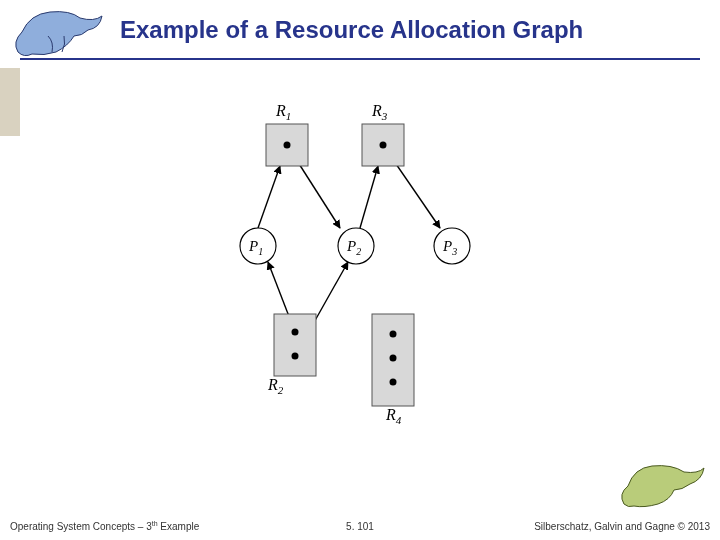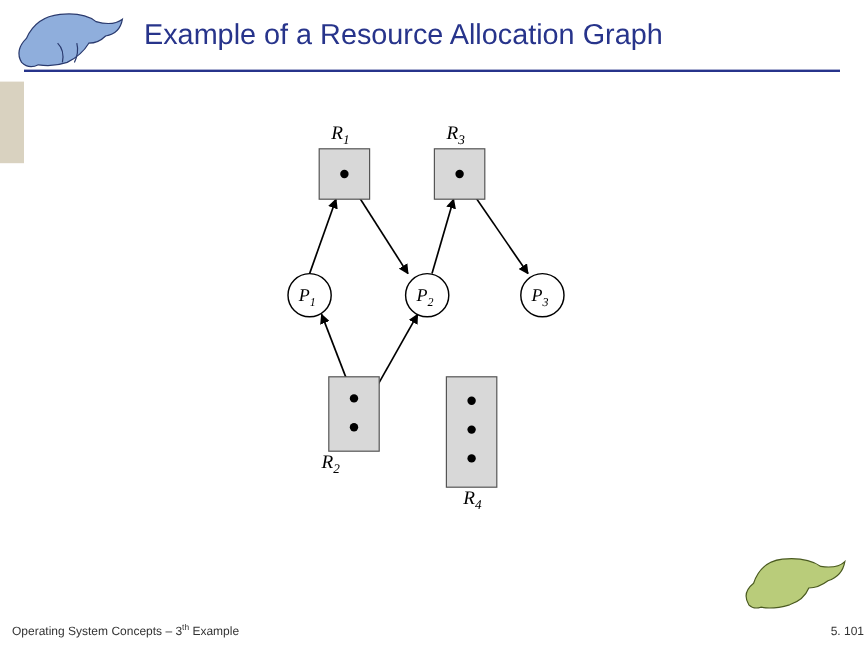--- a/index.html
+++ b/index.html
@@ -1,25 +1,25 @@
 <!DOCTYPE html>
 <html><head>
 <meta charset="utf-8">
 <style>
   html,body{margin:0;padding:0;width:720px;height:540px;background:#fff;font-family:Arial,Helvetica,sans-serif;overflow:hidden}
   .slide{position:relative;width:720px;height:540px}
   .side-bar{position:absolute;left:0;top:68px;width:20px;height:68px;background:#d9d2c0}
-  .title{position:absolute;left:120px;top:16px;font-size:24px;font-weight:normal;color:#27348b}
+  .title{position:absolute;left:120px;top:16px;font-size:24px;font-weight:bold;color:#27348b}
   .hr{position:absolute;left:20px;top:58px;width:680px;height:0;border-top:2px solid #27348b}
   .dino1{position:absolute;left:10px;top:2px;width:100px;height:58px}
   .dino2{position:absolute;right:12px;bottom:28px;width:90px;height:54px}
   .figure{position:absolute;left:200px;top:100px;width:320px;height:340px}
   .footer{position:absolute;left:0;bottom:0;width:720px;height:26px;font-size:10px;color:#333}
   .foot-l{position:absolute;left:10px;bottom:8px}
-  .foot-c{position:absolute;left:0;right:0;bottom:8px;text-align:right}
+  .foot-c{position:absolute;left:0;right:0;bottom:8px;text-align:center}
   .foot-r{position:absolute;right:10px;bottom:8px}
   .sup{font-size:7px;vertical-align:super}
 </style>
 </head>
 <body>
 
 <div class="slide">
   <div class="side-bar"></div>
 
   <svg class="dino1" viewBox="0 0 100 58">
@@ -67,14 +67,15 @@
 
   <svg class="dino2" viewBox="0 0 90 54">
     <path d="M6 46 Q0 36 10 28 Q16 10 34 8 Q54 6 66 14 Q80 16 86 10 Q84 22 72 26 Q64 32 56 32 Q52 42 40 46 Q26 50 16 48 Q10 50 6 46 Z" fill="#b9cc7a" stroke="#4a5a20" stroke-width="1"></path>
   </svg>
 
   <div class="footer">
     <span class="foot-l">
       <span>Operating System Concepts – 3</span><span class="sup">th</span><span> Example</span>
     </span>
     <span class="foot-c">5. 101</span>
+    <span class="foot-r">Silberschatz, Galvin and Gagne © 2013</span>
   </div>
 </div>
 
 </body></html>

